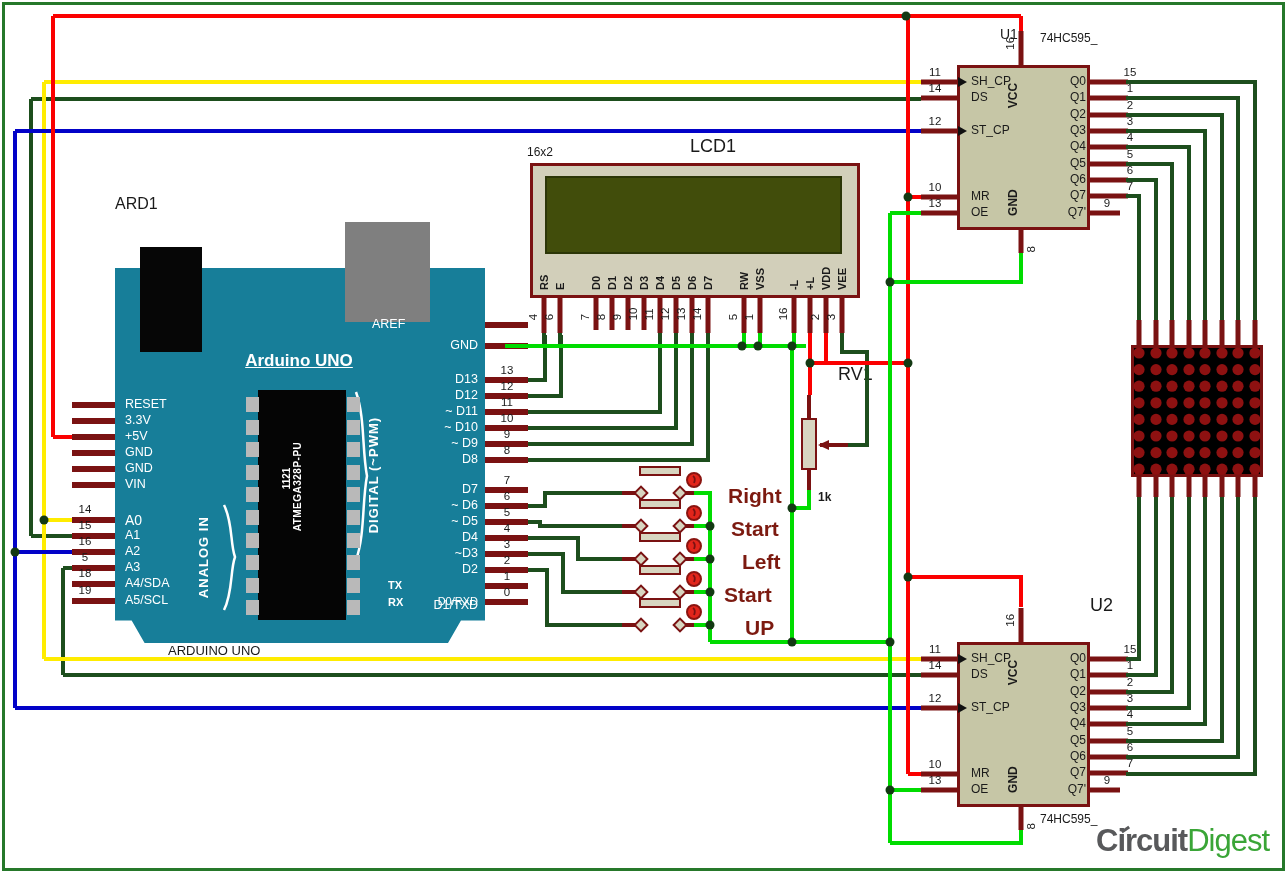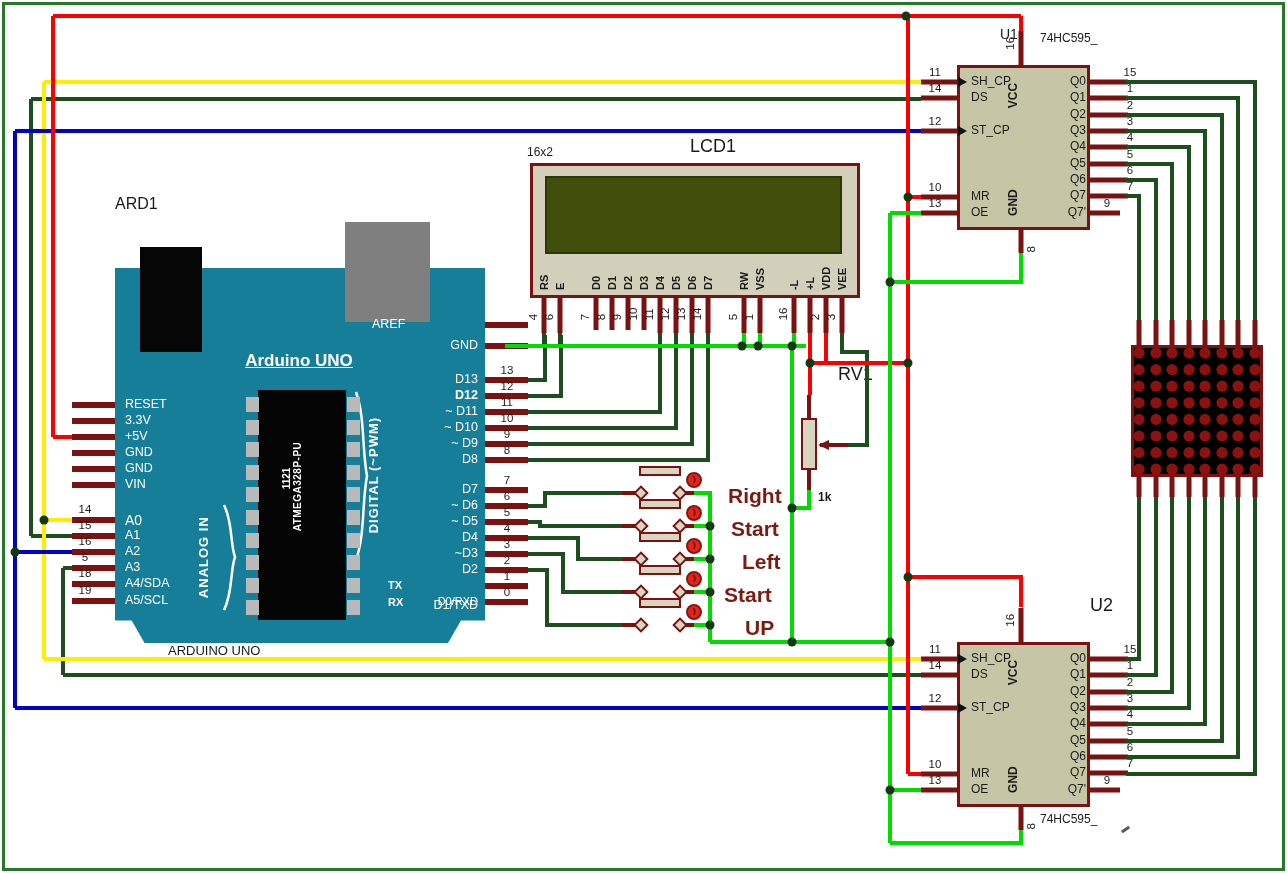--- a/index.html
+++ b/index.html
@@ -59,20 +59,21 @@
   <div class="t" style="left:1040px;top:32px;font-size:12px">74HC595_</div>
   <div class="t" style="left:1090px;top:596px;font-size:18px">U2</div>
   <div class="t" style="left:1040px;top:813px;font-size:12px">74HC595_</div>
 
   <div class="t" style="left:838px;top:365px;font-size:18px">RV1</div>
   <div class="rvbody"></div>
   <div class="t b" style="left:818px;top:491px;font-size:12px">1k</div>
 
   <div class="matrix"></div>
 
+  <div class="logo"><span class="p1">Circuit</span><span class="p2">Digest</span></div>
   <div class="accent"></div>
 
   <svg id="wires" width="1287" height="873">
     <path d="M224,505 C233,523 230,543 235,557 C230,571 233,592 224,610" stroke="#fff" stroke-width="2.5" fill="none"></path>
     <path d="M356,392 C365,417 362,450 367,476 C362,502 365,535 356,560" stroke="#fff" stroke-width="2.5" fill="none"></path>
   <polyline points="72,405 115,405" fill="none" stroke="#7a1212" stroke-width="6"></polyline>
       <polyline points="72,421 115,421" fill="none" stroke="#7a1212" stroke-width="6"></polyline>
       <polyline points="72,437 115,437" fill="none" stroke="#7a1212" stroke-width="6"></polyline>
       <polyline points="72,453 115,453" fill="none" stroke="#7a1212" stroke-width="6"></polyline>
       <polyline points="72,469 115,469" fill="none" stroke="#7a1212" stroke-width="6"></polyline>
@@ -408,21 +409,21 @@
     <div class="t" style="left: 125px; top: 561px; font-size: 12.5px; color: rgb(255, 255, 255);">A3</div>
     <div class="t" style="left: 68px; top: 551px; width: 34px; text-align: center; font-size: 11.5px;">5</div>
     <div class="t" style="left: 125px; top: 577px; font-size: 12.5px; color: rgb(255, 255, 255);">A4/SDA</div>
     <div class="t" style="left: 68px; top: 567px; width: 34px; text-align: center; font-size: 11.5px;">18</div>
     <div class="t" style="left: 125px; top: 594px; font-size: 12.5px; color: rgb(255, 255, 255);">A5/SCL</div>
     <div class="t" style="left: 68px; top: 584px; width: 34px; text-align: center; font-size: 11.5px;">19</div>
     <div class="t" style="left: 372px; top: 318px; width: 106px; font-size: 12.5px; color: rgb(255, 255, 255);">AREF</div>
     <div class="t" style="left: 372px; top: 339px; width: 106px; text-align: right; font-size: 12.5px; color: rgb(255, 255, 255);">GND</div>
     <div class="t" style="left: 372px; top: 373px; width: 106px; text-align: right; font-size: 12.5px; color: rgb(255, 255, 255);">D13</div>
     <div class="t" style="left: 490px; top: 364px; width: 34px; text-align: center; font-size: 11.5px;">13</div>
-    <div class="t" style="left: 372px; top: 389px; width: 106px; text-align: right; font-size: 12.5px; color: rgb(255, 255, 255); font-weight: bold;">D12</div>
+    <div class="t" style="left: 372px; top: 389px; width: 106px; text-align: right; font-size: 12.5px; color: rgb(255, 255, 255);">D12</div>
     <div class="t" style="left: 490px; top: 380px; width: 34px; text-align: center; font-size: 11.5px;">12</div>
     <div class="t" style="left: 372px; top: 405px; width: 106px; text-align: right; font-size: 12.5px; color: rgb(255, 255, 255);">~ D11</div>
     <div class="t" style="left: 490px; top: 396px; width: 34px; text-align: center; font-size: 11.5px;">11</div>
     <div class="t" style="left: 372px; top: 421px; width: 106px; text-align: right; font-size: 12.5px; color: rgb(255, 255, 255);">~ D10</div>
     <div class="t" style="left: 490px; top: 412px; width: 34px; text-align: center; font-size: 11.5px;">10</div>
     <div class="t" style="left: 372px; top: 437px; width: 106px; text-align: right; font-size: 12.5px; color: rgb(255, 255, 255);">~ D9</div>
     <div class="t" style="left: 490px; top: 428px; width: 34px; text-align: center; font-size: 11.5px;">9</div>
     <div class="t" style="left: 372px; top: 453px; width: 106px; text-align: right; font-size: 12.5px; color: rgb(255, 255, 255);">D8</div>
     <div class="t" style="left: 490px; top: 444px; width: 34px; text-align: center; font-size: 11.5px;">8</div>
     <div class="t" style="left: 372px; top: 483px; width: 106px; text-align: right; font-size: 12.5px; color: rgb(255, 255, 255);">D7</div>

